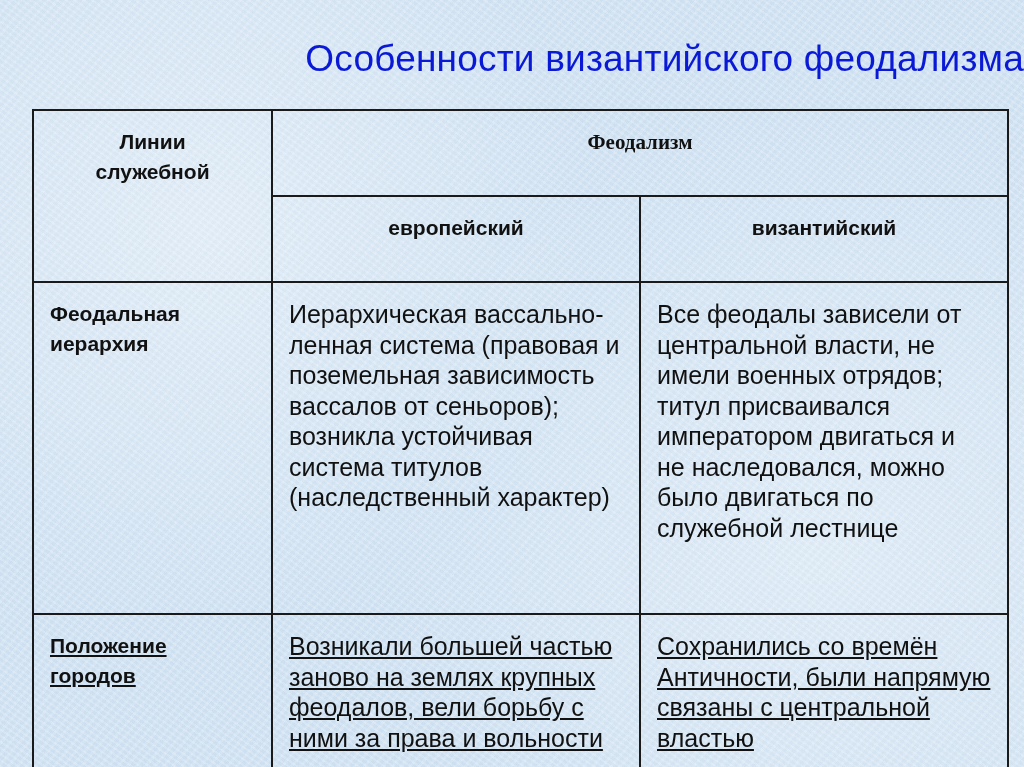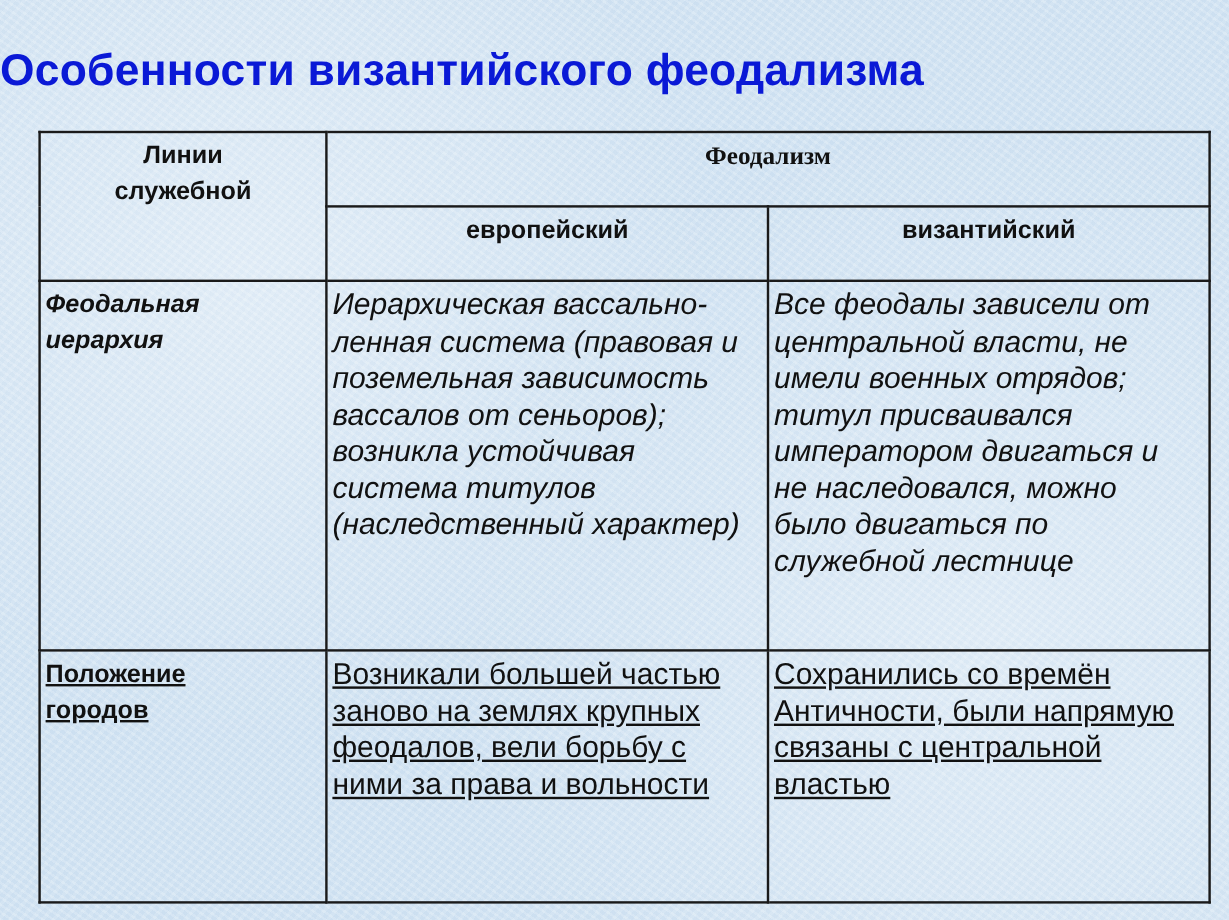--- a/index.html
+++ b/index.html
@@ -17,41 +17,41 @@
         radial-gradient(circle at 80% 70%, rgba(255,255,255,0.3) 0, rgba(255,255,255,0) 45%),
         repeating-linear-gradient(35deg, rgba(255,255,255,0.12) 0 2px, rgba(180,205,230,0.10) 2px 5px),
         repeating-linear-gradient(-50deg, rgba(255,255,255,0.10) 0 3px, rgba(170,200,228,0.08) 3px 7px);
       font-family: "Liberation Sans", sans-serif;
     }
     .title {
       position: absolute;
       left: 0;
       top: 38px;
       width: 1024px;
-      text-align: left;
+      text-align: right;
       color: #0a19d6;
       font-family: "Liberation Sans", sans-serif;
-      font-weight: bold;
+      font-weight: normal;
       font-size: 37px;
       letter-spacing: 0.2px;
     }
     table.cmp {
       position: absolute;
       left: 32px;
       top: 109px;
       width: 977px;
       height: 643px;
       border-collapse: collapse;
       table-layout: fixed;
       color: #111;
     }
     table.cmp td, table.cmp th {
       border: 2px solid #1a1a1a;
       vertical-align: top;
-      padding: 4px;
+      padding: 16px;
       margin-top: 16px;
     }
     .col1 { width: 239px; }
     .col2 { width: 368px; }
     .col3 { width: 368px; }
     th.hdr {
       font-weight: bold;
       font-size: 21px;
       text-align: center;
       line-height: 30px;
@@ -63,21 +63,21 @@
       font-weight: bold;
       font-size: 21px;
       line-height: 30px;
       padding: 6px 10px 0 10px;
     }
     td.cell {
       font-size: 25px;
       line-height: 30.5px;
       padding: 6px 10px 0 11px;
     }
-    tr.r1 td { height: 298px; font-style: italic; }
+    tr.r1 td { height: 298px; }
     tr.r2 td { height: 200px; text-decoration: underline; }
     .line { display: block; white-space: nowrap; }
   </style>
 </head>
 <body>
 
 <div class="title">Особенности византийского феодализма</div>
 
 <table class="cmp">
   <colgroup>

